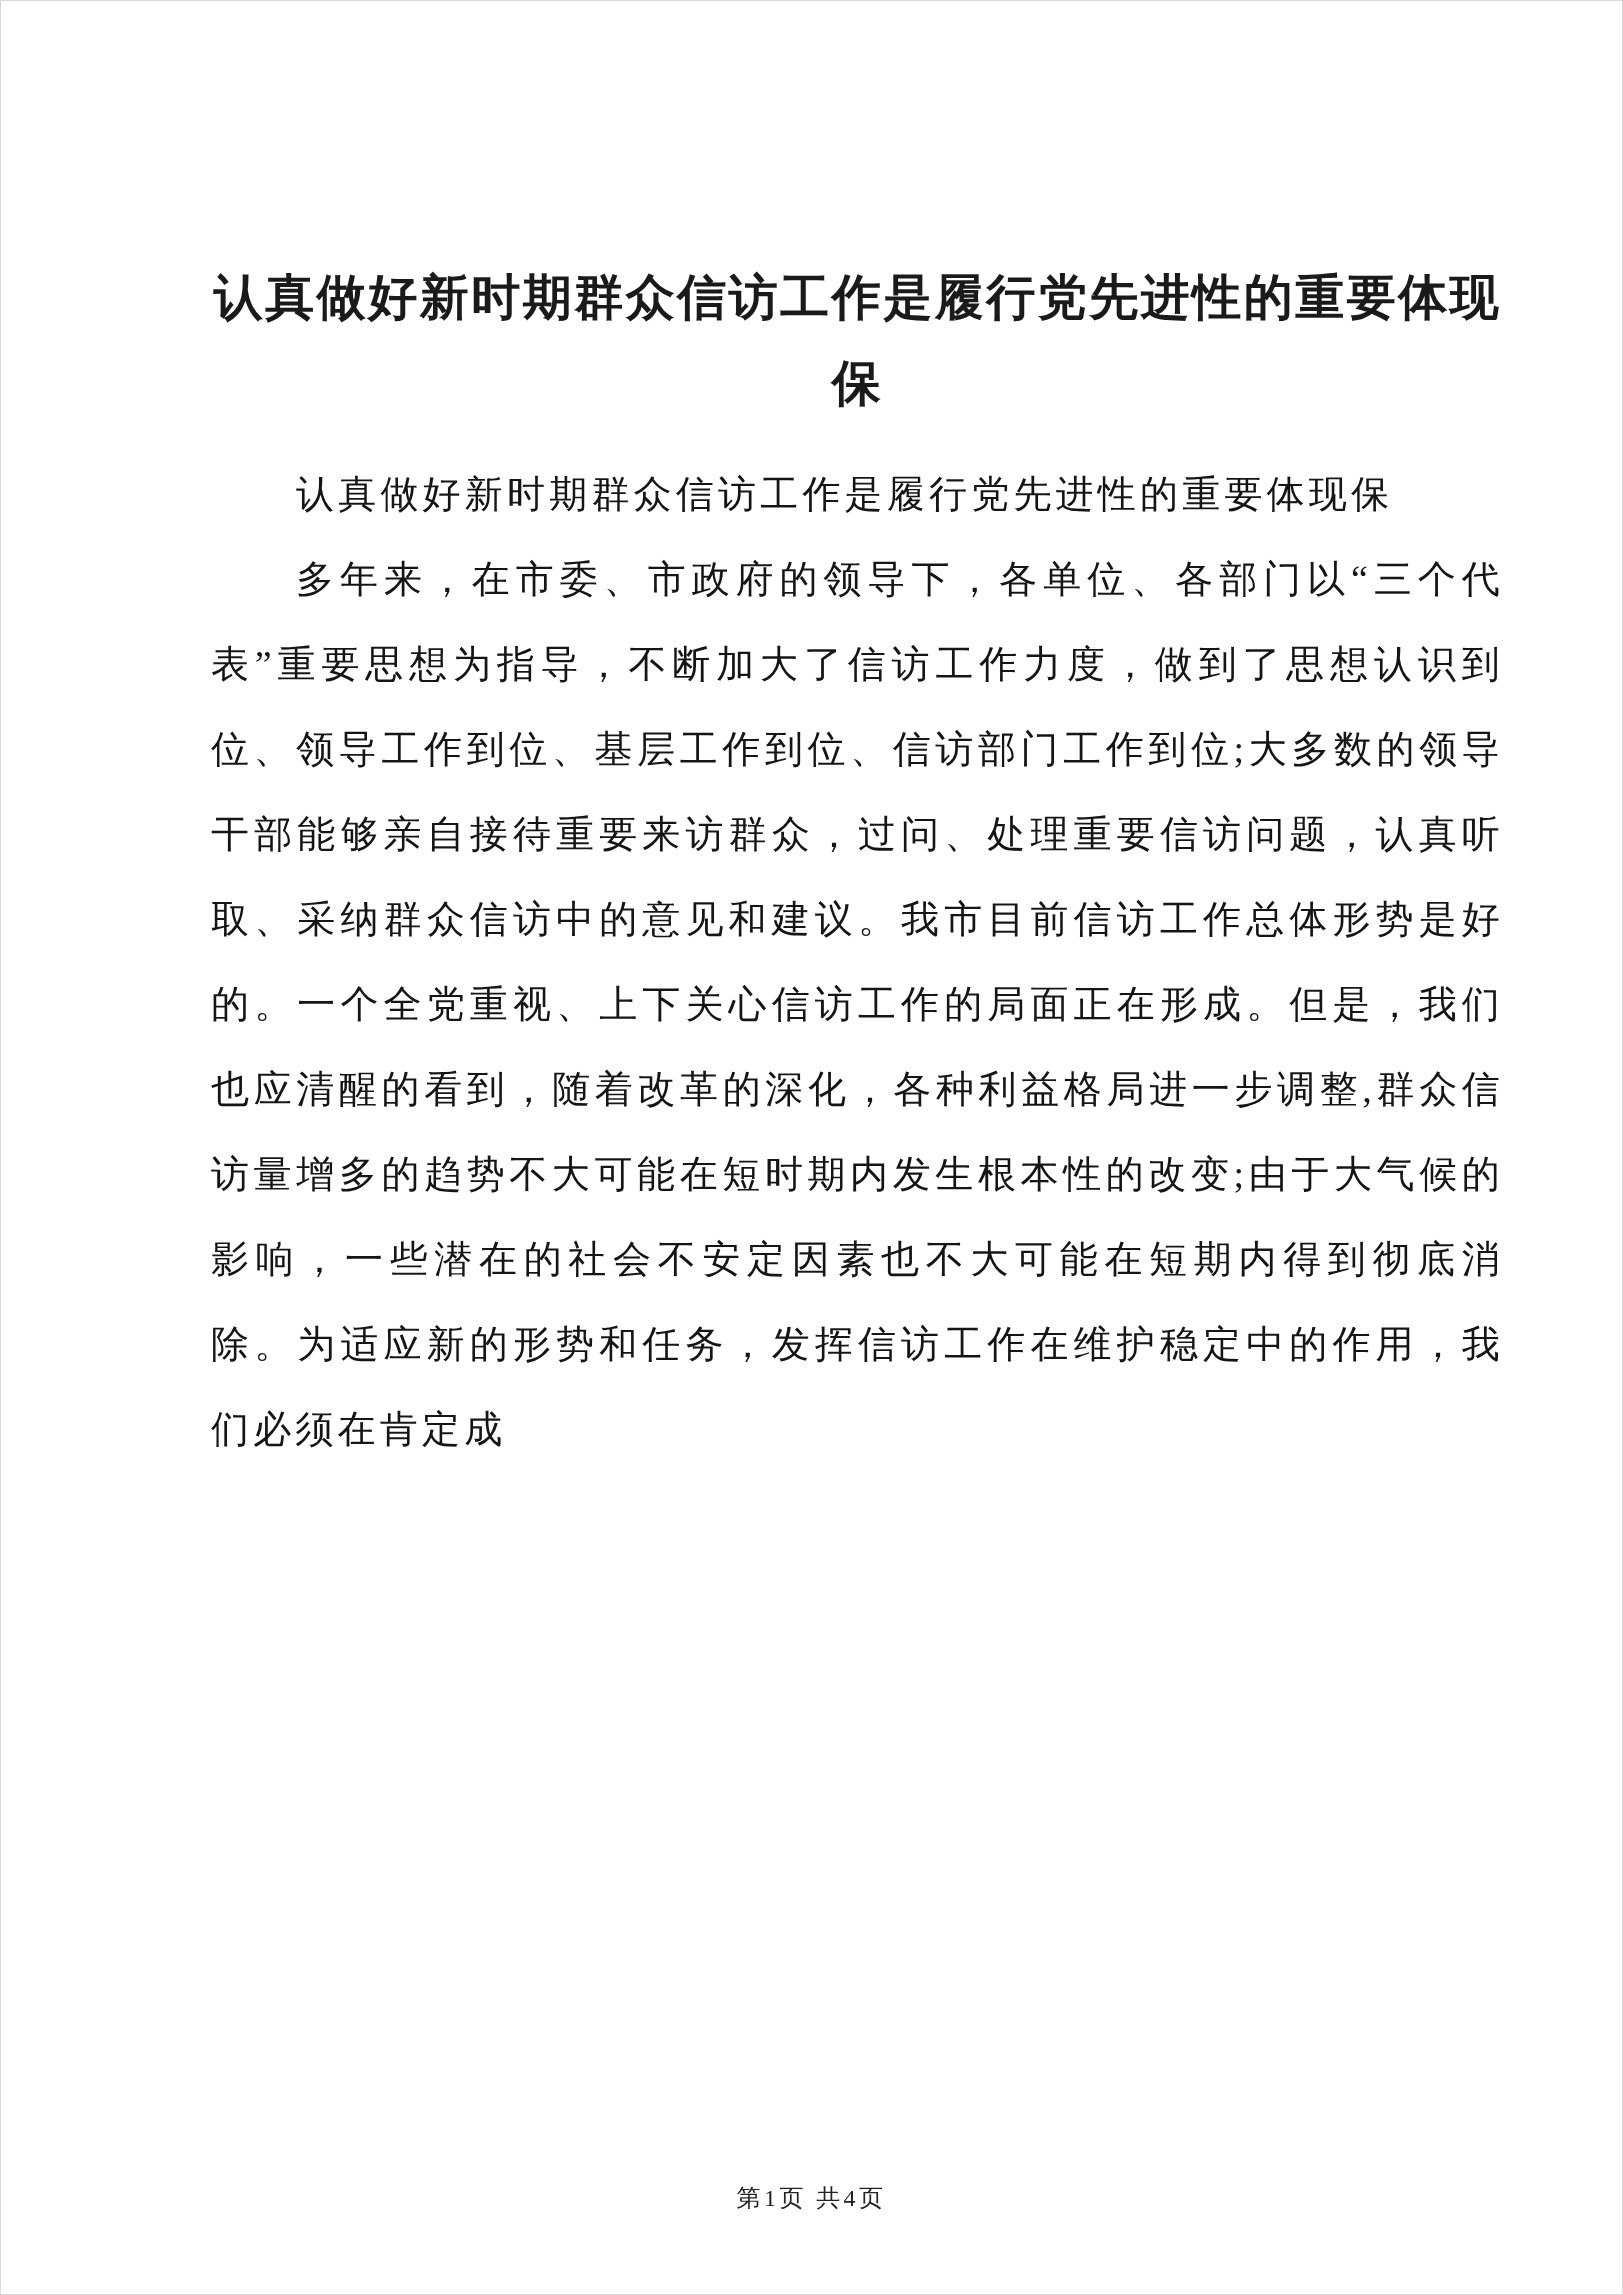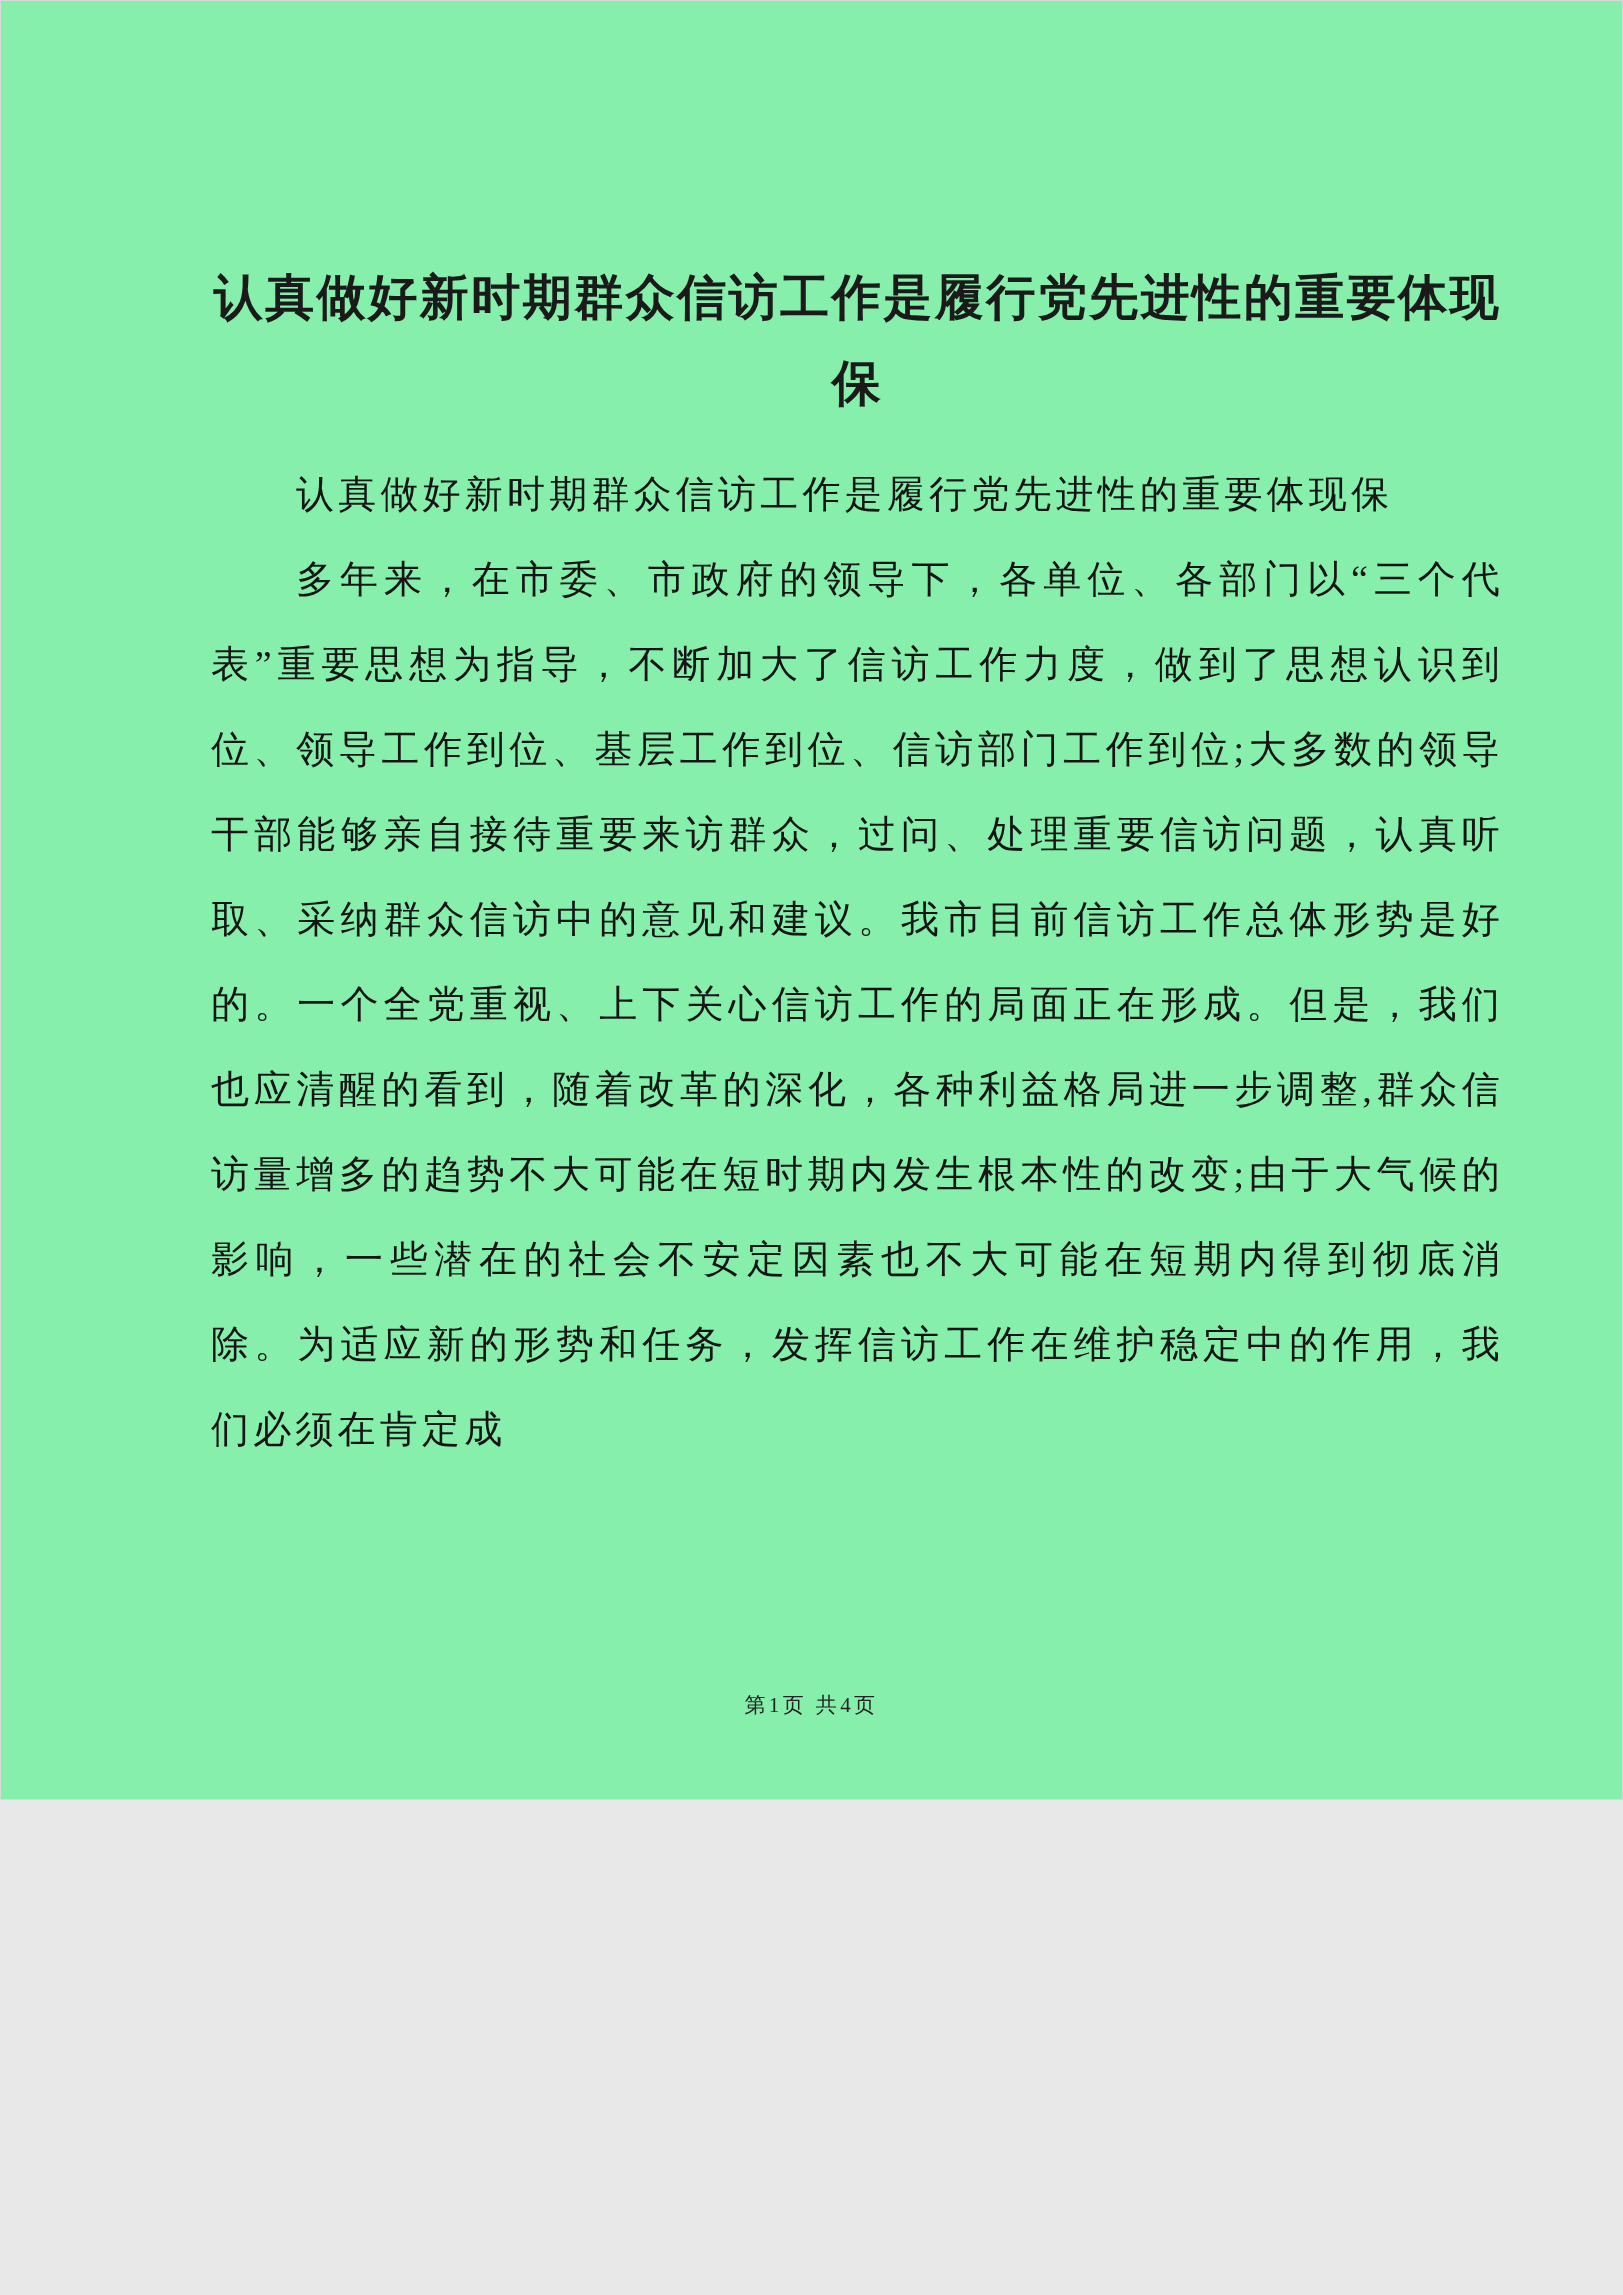--- a/index.html
+++ b/index.html
@@ -4,23 +4,23 @@
 <style>
   html, body {
     margin: 0;
     padding: 0;
     background: #e8e8e8;
     font-family: "Liberation Serif", "DejaVu Serif", serif;
   }
   .page {
     position: relative;
     width: 1623px;
-    height: 1800px;
+    height: 2295px;
     margin: 0 auto;
-    background: #86efac;
+    background: #ffffff;
     border: 0.8px solid #d9d9d9;
     box-sizing: border-box;
     padding: 254px 118px 0 210px;
     color: #111111;
   }
   .doc-title {
     margin: 0 0 25px 0;
     font-size: 49px;
     font-weight: bold;
     line-height: 1.75;
@@ -41,21 +41,21 @@
     text-justify: inter-character;
     color: #151515;
     word-break: break-all;
   }
   .footer {
     position: absolute;
     left: 0;
     bottom: 80px;
     width: 100%;
     text-align: center;
-    font-size: 21px;
+    font-size: 24px;
     letter-spacing: 3.4px;
     color: #222222;
   }
 </style>
 </head>
 <body>
 
 <div class="page">
 
   <h1 class="doc-title">认真做好新时期群众信访工作是履行党先进性的重要体现保</h1>

